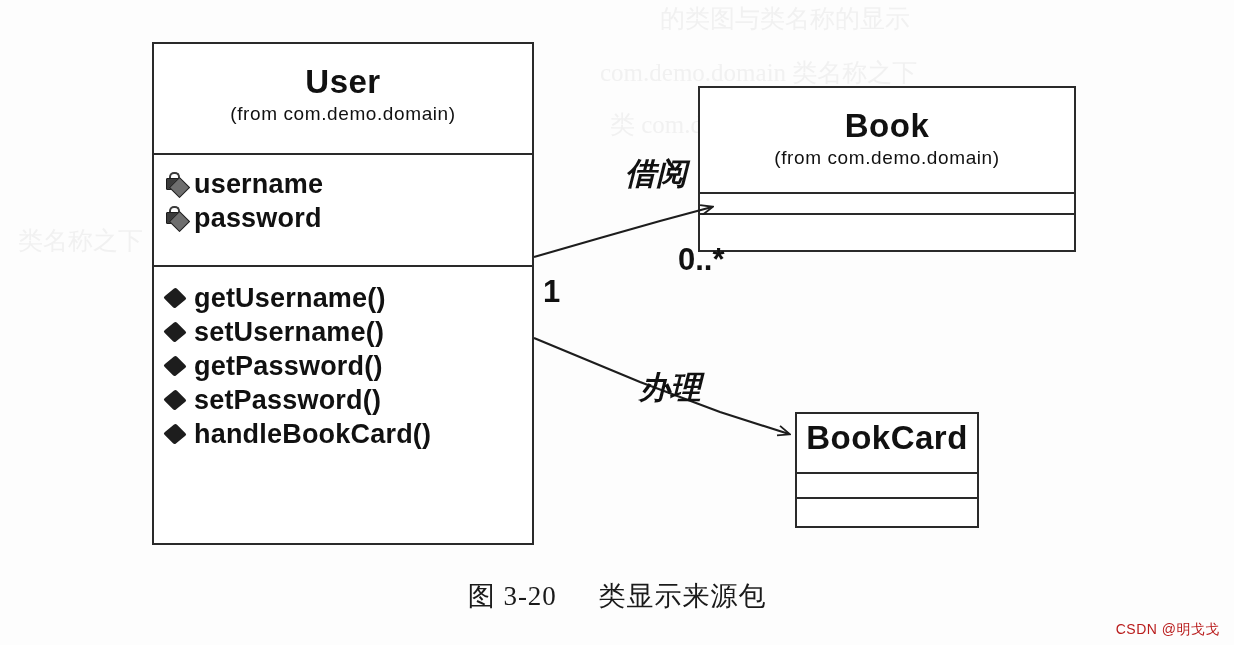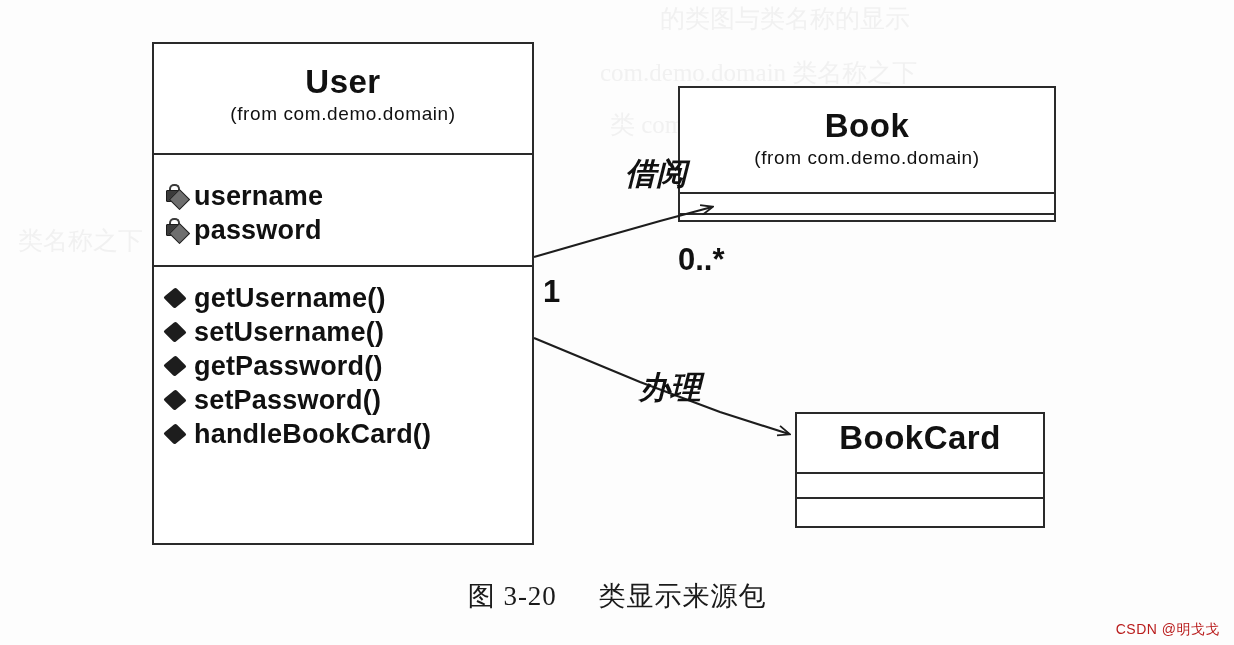--- a/index.html
+++ b/index.html
@@ -60,21 +60,21 @@
     font-size: 19px;
     color: #111;
     letter-spacing: 0.6px;
     margin-top: 4px;
     line-height: 1.1;
   }
 
   .member-list {
     list-style: none;
     margin: 0;
-    padding: 24px 0 6px 10px;
+    padding: 12px 0 6px 10px;
   }
   .member {
     display: flex;
     align-items: center;
     font-size: 27px;
     font-weight: bold;
     color: #111;
     letter-spacing: 0.2px;
     line-height: 1.26;
     white-space: nowrap;
@@ -250,30 +250,30 @@
         <li class="member">
           <span class="marker marker-public">
               <span class="diamond"></span>
             </span>
           <span class="member-label">handleBookCard()</span>
         </li>
       </ul>
     </div>
   </div>
 
-  <div class="uml-class" style="left:678px; top:86px; width:378px; height:136px;">
+  <div class="uml-class" style="left:698px; top:86px; width:378px; height:166px;">
     <div class="compartment c-name" style="height:104px;">
       <div class="class-title">Book</div>
       <div class="class-pkg">(from com.demo.domain)</div>
     </div>
     <div class="compartment" style="height:21px;"></div>
     <div class="compartment" style="flex:1 1 auto;"></div>
   </div>
 
-  <div class="uml-class" style="left:795px; top:412px; width:250px; height:116px;">
+  <div class="uml-class" style="left:795px; top:412px; width:184px; height:116px;">
     <div class="compartment c-name" style="height:58px; padding-top:6px;">
       <div class="class-title">BookCard</div>
     </div>
     <div class="compartment" style="height:25px;"></div>
     <div class="compartment" style="flex:1 1 auto;"></div>
   </div>
 
   <svg class="edges" viewBox="0 0 1234 645" xmlns="http://www.w3.org/2000/svg">
     <defs>
       <marker id="openArrow" markerWidth="14" markerHeight="12" refX="12" refY="6" orient="auto" markerUnits="userSpaceOnUse">

